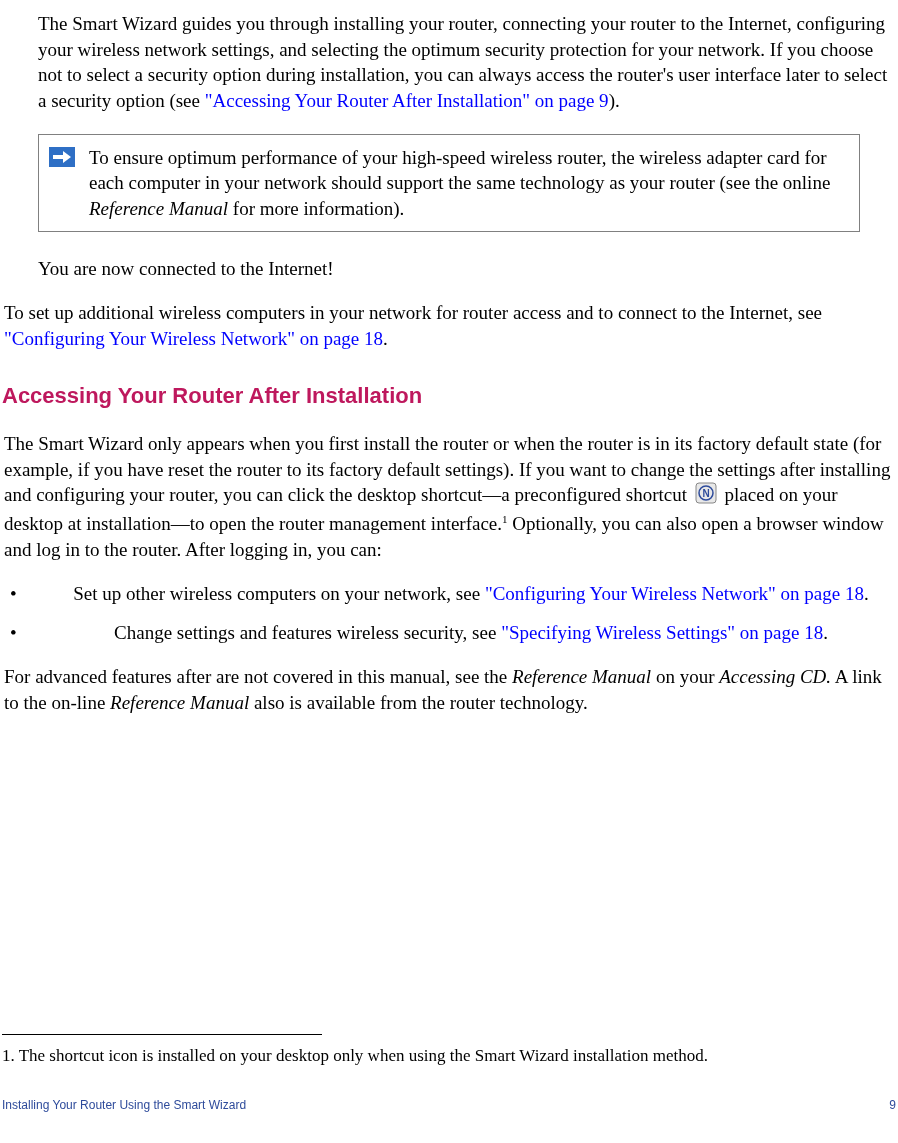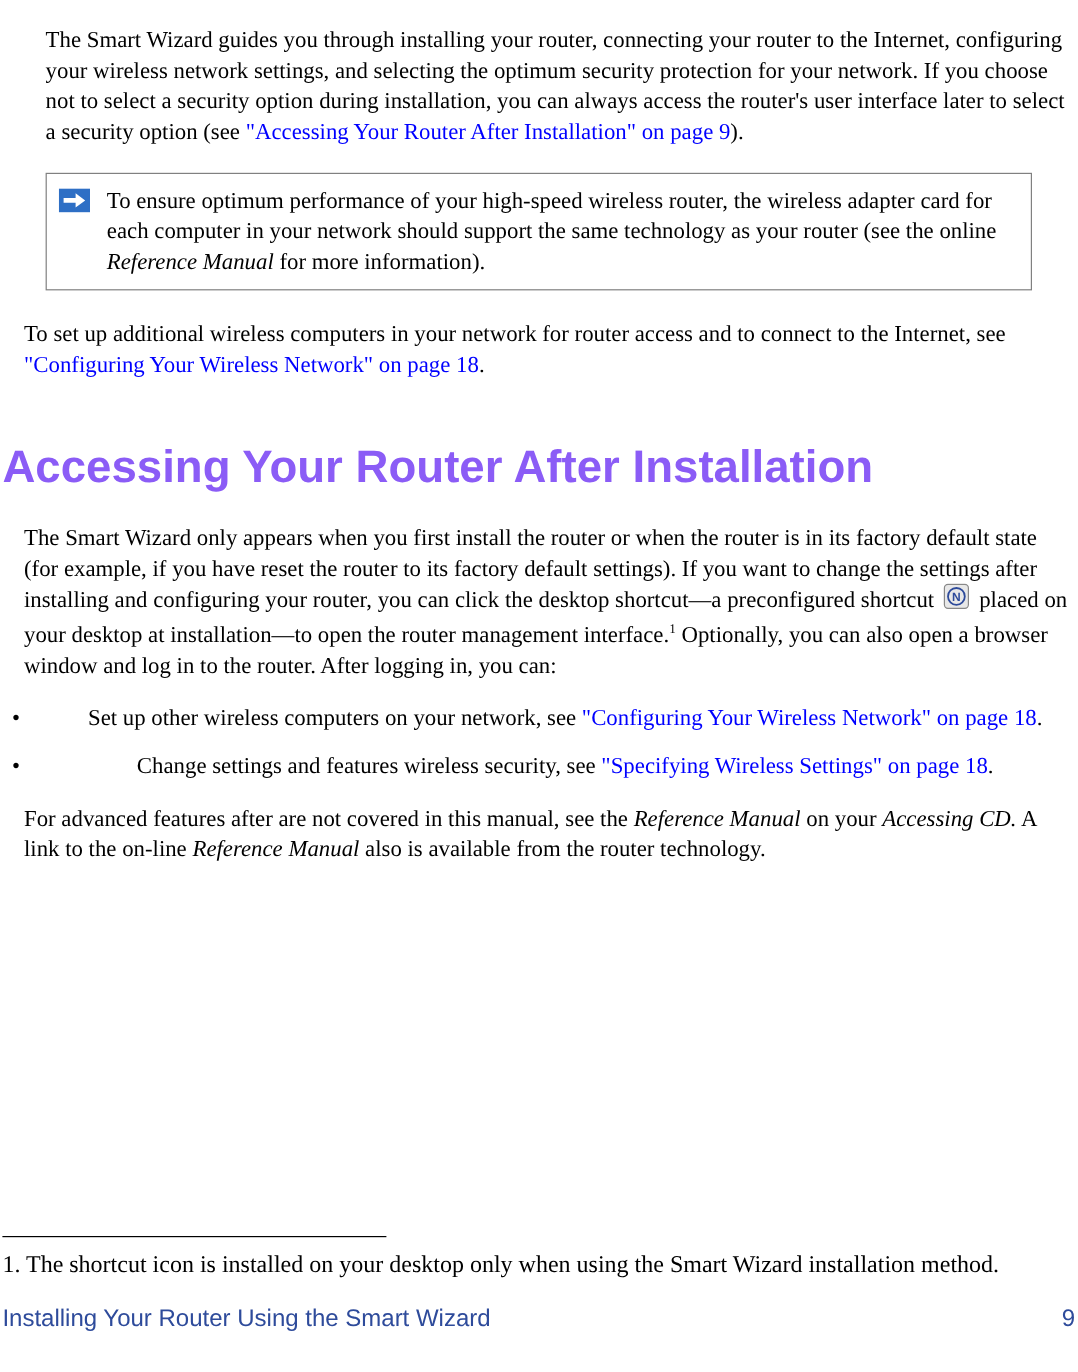--- a/index.html
+++ b/index.html
@@ -8,31 +8,31 @@
       line-height: 1.35;
       color: #000;
       margin: 0;
       padding: 0;
       width: 898px;
       height: 1143px;
       box-sizing: border-box;
       position: relative;
     }
     .content {
-      padding: 21px 0 0 0;
+      padding: 11px 0 0 0;
     }
     .para {
       margin: 0 0 18px 0;
     }
     .para-indented {
       margin-left: 38px;
       margin-right: 2px;
     }
     .para-flush {
-      margin-left: 20px;
+      margin-left: 4px;
       margin-right: 2px;
     }
     .link {
       color: #0000FF;
       cursor: pointer;
     }
     .note-box {
       border: 1px solid #808080;
       margin: 20px 38px 24px 38px;
       padding: 10px 18px 10px 10px;
@@ -43,23 +43,23 @@
       flex: 0 0 auto;
       margin-right: 14px;
       margin-top: 2px;
     }
     .note-text {
       flex: 1;
     }
     h1.section-heading {
       font-family: Arial, Helvetica, sans-serif;
       font-weight: bold;
-      color: #8b5cf6;
-      font-size: 38px;
-      margin: 47px 0 20px 2px;
+      color: #be185d;
+      font-size: 22px;
+      margin: 30px 0 20px 2px;
     }
     .bullet-list {
       list-style: none;
       padding: 0;
       margin: 0 2px 18px 2px;
     }
     .bullet-list li {
       display: flex;
       margin-bottom: 14px;
     }
@@ -74,32 +74,32 @@
     .italic {
       font-style: italic;
     }
     .footnote-rule {
       border: none;
       border-top: 1px solid #000;
       width: 320px;
       margin: 0 0 4px 2px;
     }
     .footnote {
-      font-size: 20px;
+      font-size: 17px;
       margin: 10px 0 0 2px;
     }
     .footer {
       position: absolute;
       bottom: 30px;
       left: 2px;
       right: 2px;
       display: flex;
       justify-content: space-between;
       font-family: Arial, Helvetica, sans-serif;
-      font-size: 20px;
+      font-size: 12px;
       color: #2E4B9B;
     }
     .shortcut-icon {
       display: inline-block;
       vertical-align: middle;
       margin: 0 2px;
       position: relative;
       top: -1px;
     }
     sup {
@@ -127,20 +127,21 @@
       <svg width="26" height="20" viewBox="0 0 26 20">
         <rect x="0" y="0" width="26" height="20" fill="#2E6FC5"></rect>
         <path d="M 4 8 L 14 8 L 14 4 L 22 10 L 14 16 L 14 12 L 4 12 Z" fill="white"></path>
       </svg>
     </div>
     <div class="note-text">
       <span>To ensure optimum performance of your high-speed wireless router, the wireless adapter card for each computer in your network should support the same technology as your router (see the online </span><span class="italic">Reference Manual</span><span> for more information).</span>
     </div>
   </div>
 
+  <p class="para para-indented">You are now connected to the Internet!</p>
 
   <p class="para para-flush">
     <span>To set up additional wireless computers in your network for router access and to connect to the Internet, see </span><span class="link">"Configuring Your Wireless Network" on page 18</span><span>.</span>
   </p>
 
   <h1 class="section-heading">Accessing Your Router After Installation</h1>
 
   <p class="para para-flush">
     <span>The Smart Wizard only appears when you first install the router or when the router is in its factory default state (for example, if you have reset the router to its factory default settings). If you want to change the settings after installing and configuring your router, you can click the desktop shortcut—a preconfigured shortcut </span><span class="shortcut-icon"><svg width="24" height="22" viewBox="0 0 24 22">
           <rect x="2" y="1" width="20" height="20" rx="3" fill="#E8E8E8" stroke="#888" stroke-width="1"></rect>

